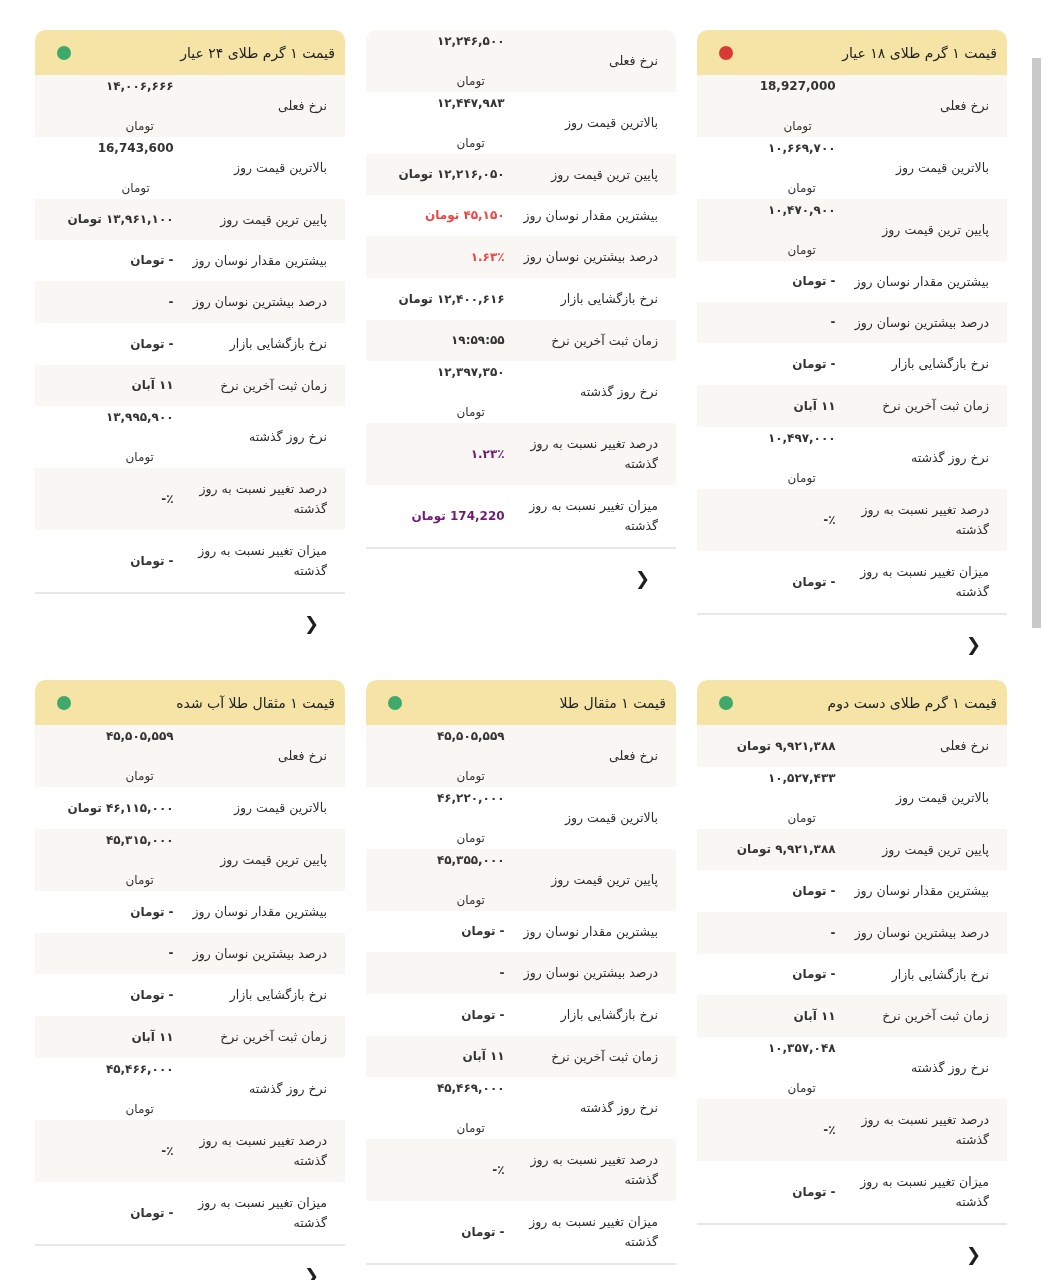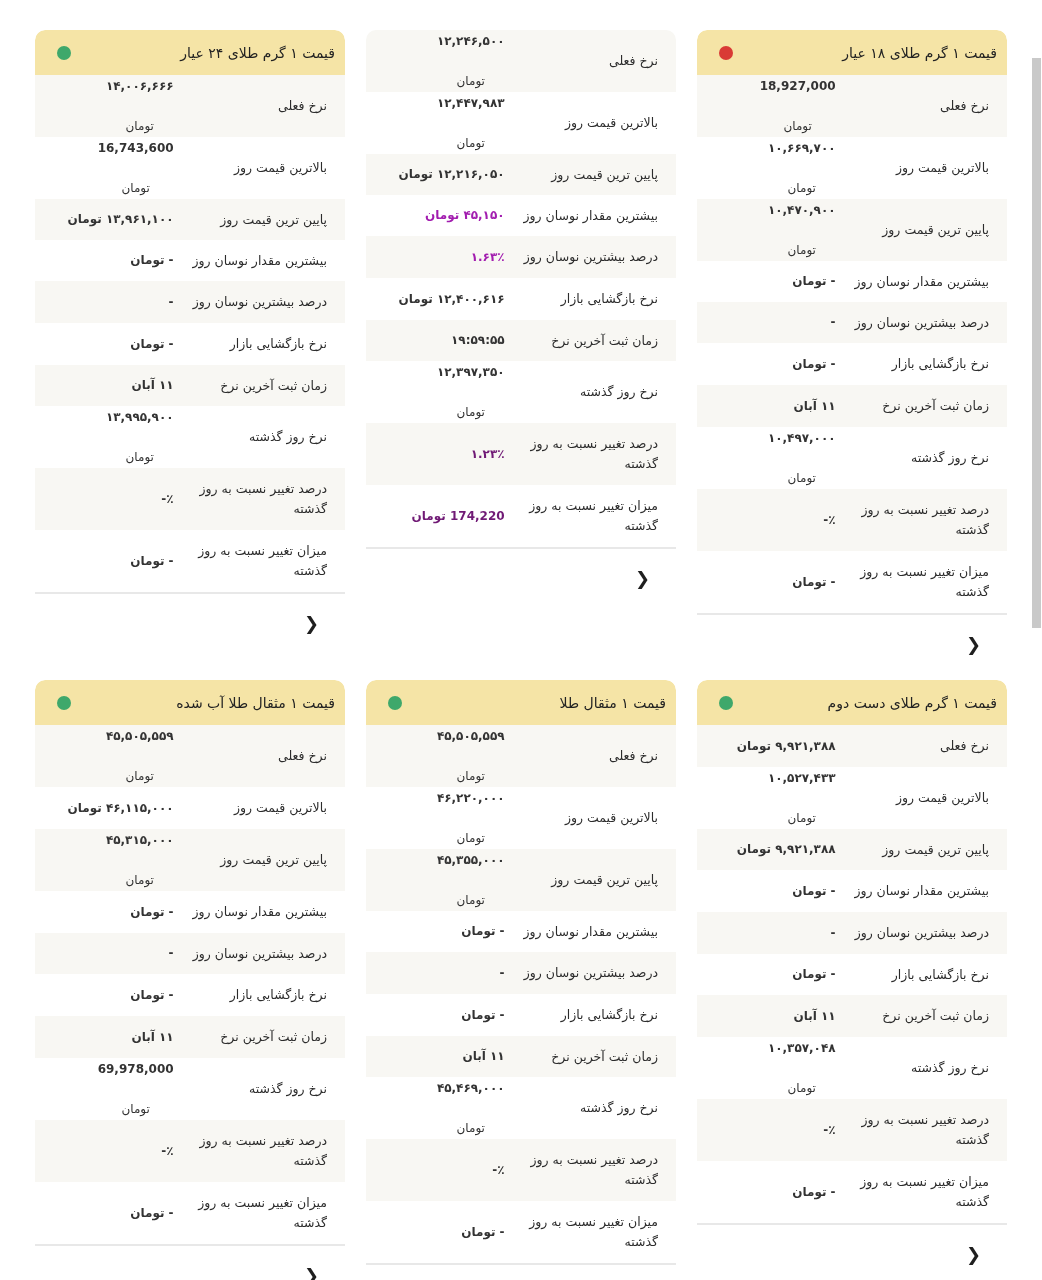--- a/index.html
+++ b/index.html
@@ -64,21 +64,21 @@
       width: 140px;
       text-align: right;
       direction: rtl;
       line-height: 21px;
       padding-left: 4px;
     }
     .row-value .num { display: block; direction: ltr; text-align: left; font-weight: bold; }
     .row-value .unit { display: block; padding-right: 0; text-align: center; font-weight: normal; margin-top: 19px; }
     .val-wrap { display: inline-block; text-align: right; }
     .val-single { white-space: nowrap; font-weight: bold; }
-    .green-text { color: #a21caf; }
+    .green-text { color: #ef4444; }
     .red-text { color: #701a75; }
     .card-footer {
       height: 60px;
       border-top: 2px solid #e8e8e8;
       background: #ffffff;
       display: flex;
       align-items: center;
       padding-right: 26px;
     }
     .chev {
@@ -381,21 +381,21 @@
       <div class="row" style="height:42px">
         <span class="row-label">نرخ بازگشایی بازار</span>
         <span class="row-value val-single">- تومان</span>
       </div>
       <div class="row" style="height:42px">
         <span class="row-label">زمان ثبت آخرین نرخ</span>
         <span class="row-value val-single">۱۱ آبان</span>
       </div>
       <div class="row" style="height:62px">
         <span class="row-label">نرخ روز گذشته</span>
-        <span class="row-value"><span class="val-wrap"><span class="num">69,978,000</span><span class="unit">تومان</span></span></span>
+        <span class="row-value"><span class="val-wrap"><span class="num">۴۵,۴۶۶,۰۰۰</span><span class="unit">تومان</span></span></span>
       </div>
       <div class="row" style="height:62px">
         <span class="row-label">درصد تغییر نسبت به روز گذشته</span>
         <span class="row-value val-single">٪-</span>
       </div>
       <div class="row" style="height:62px">
         <span class="row-label">میزان تغییر نسبت به روز گذشته</span>
         <span class="row-value val-single">- تومان</span>
       </div>
     </div>

